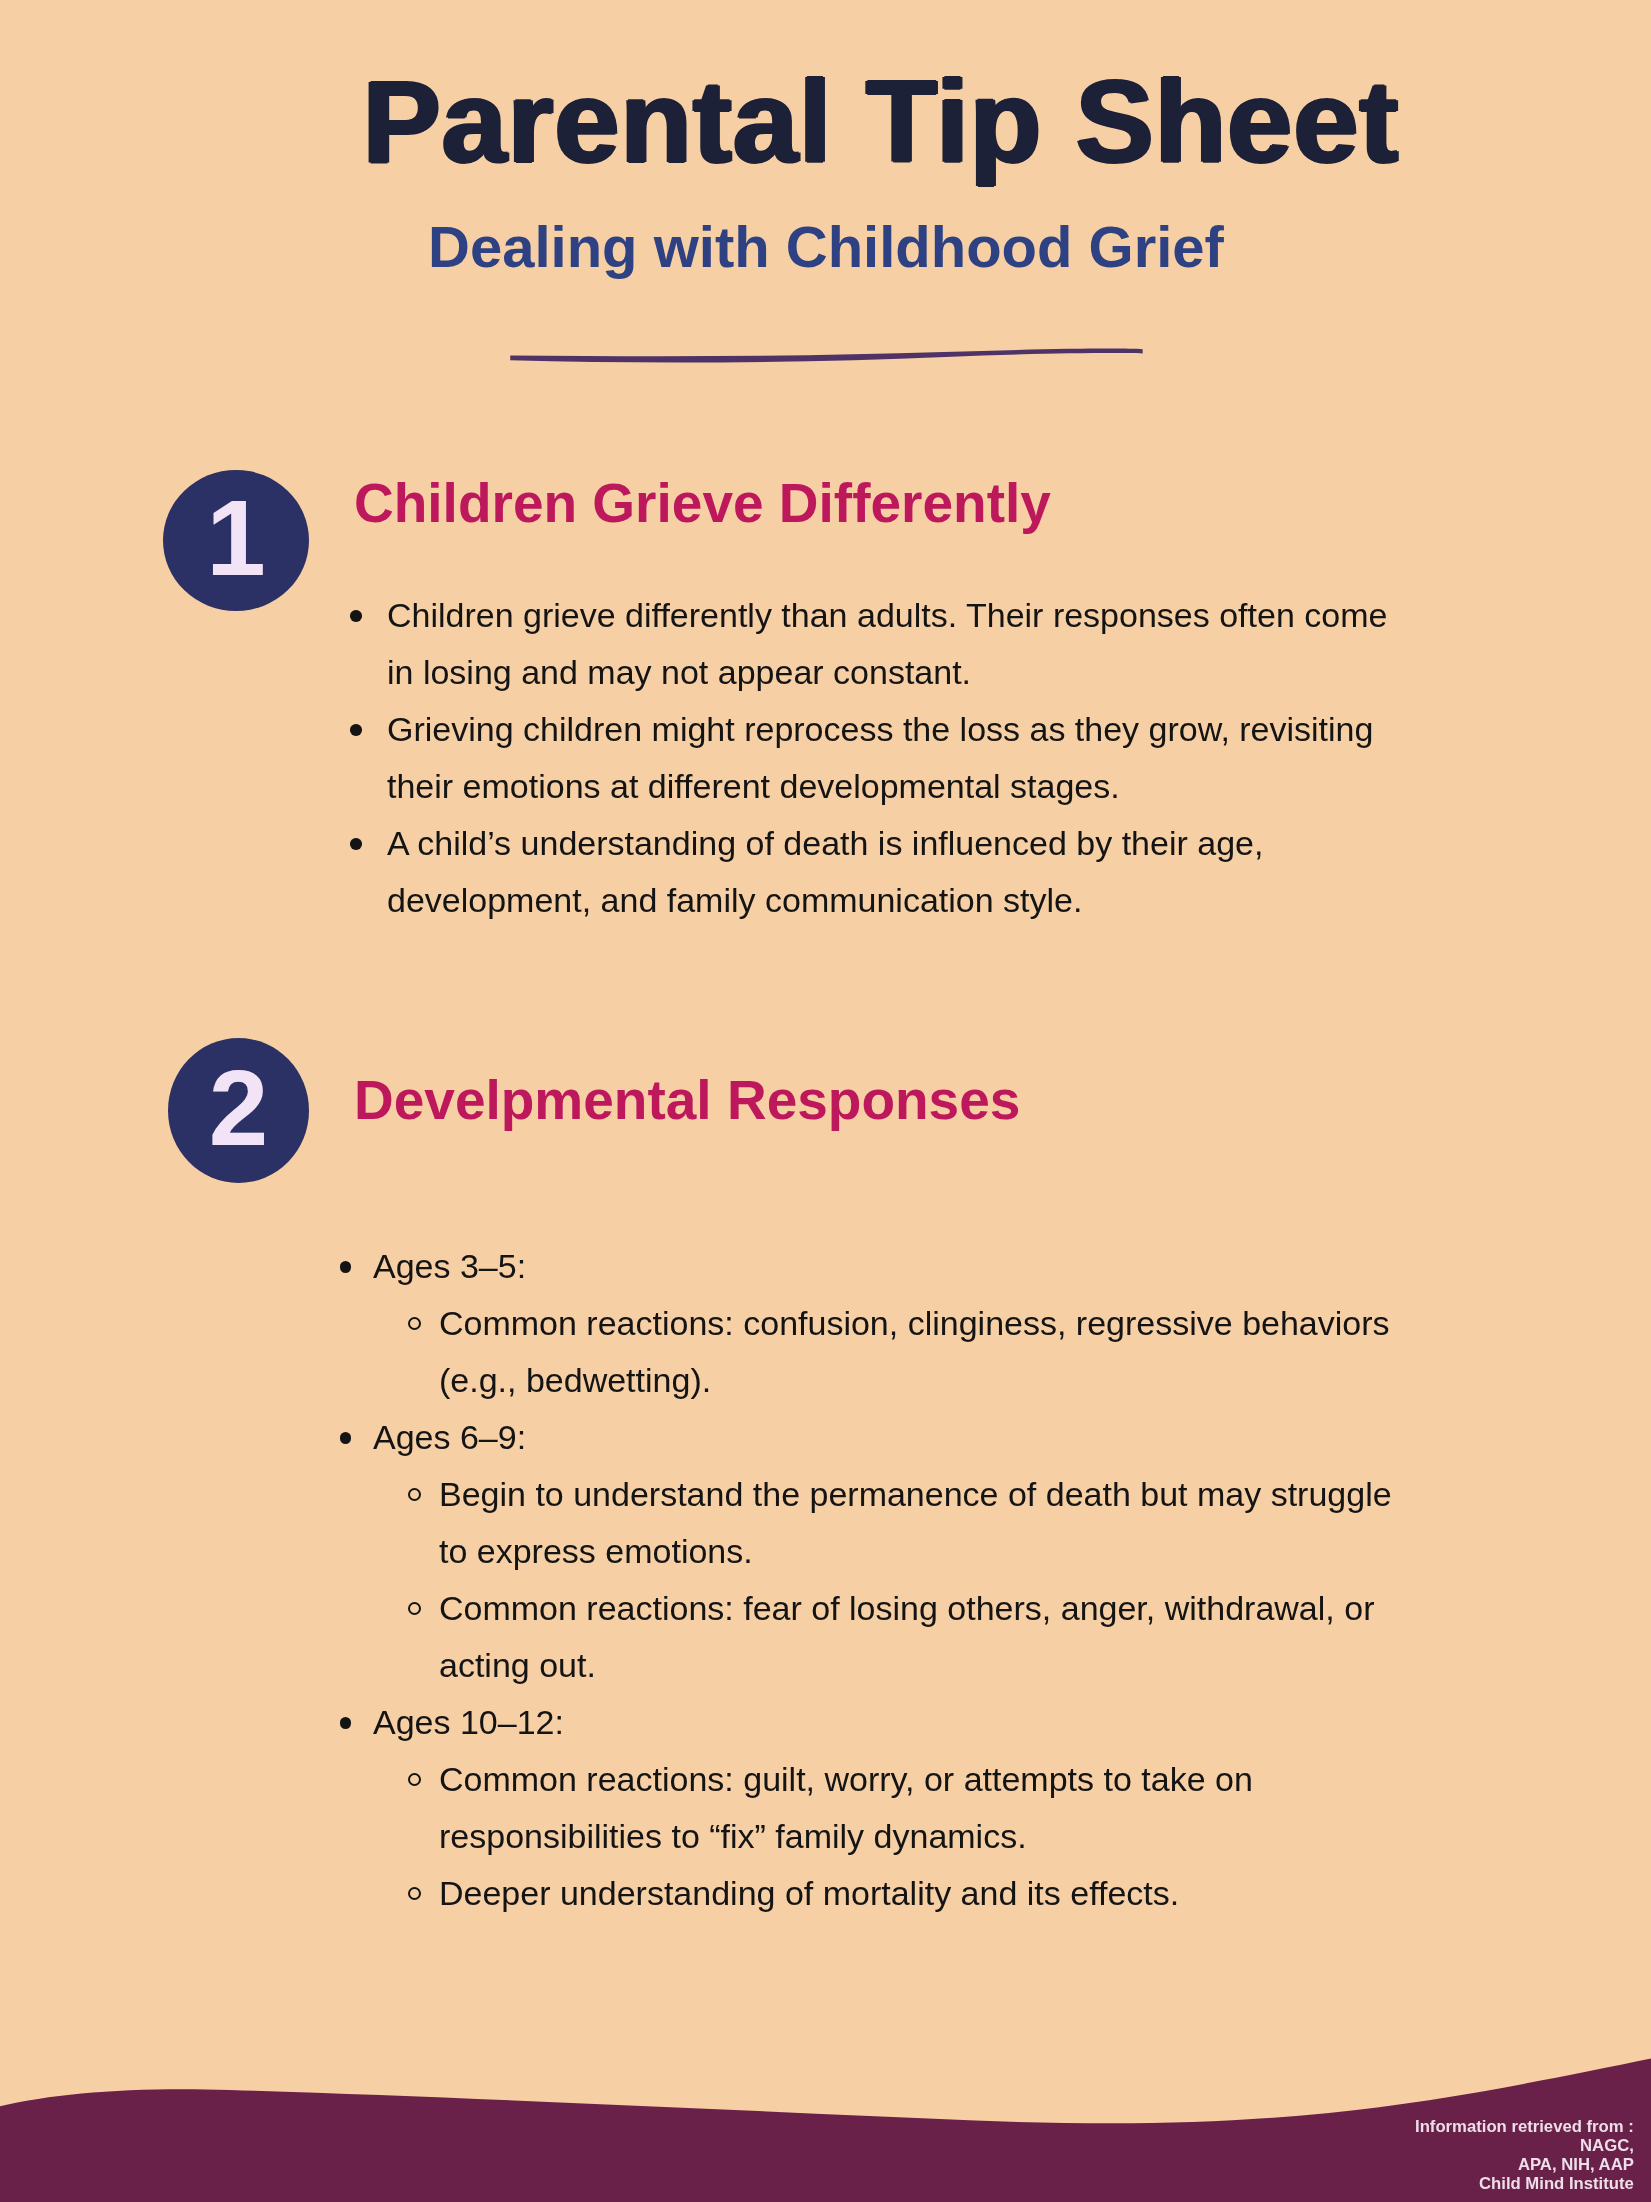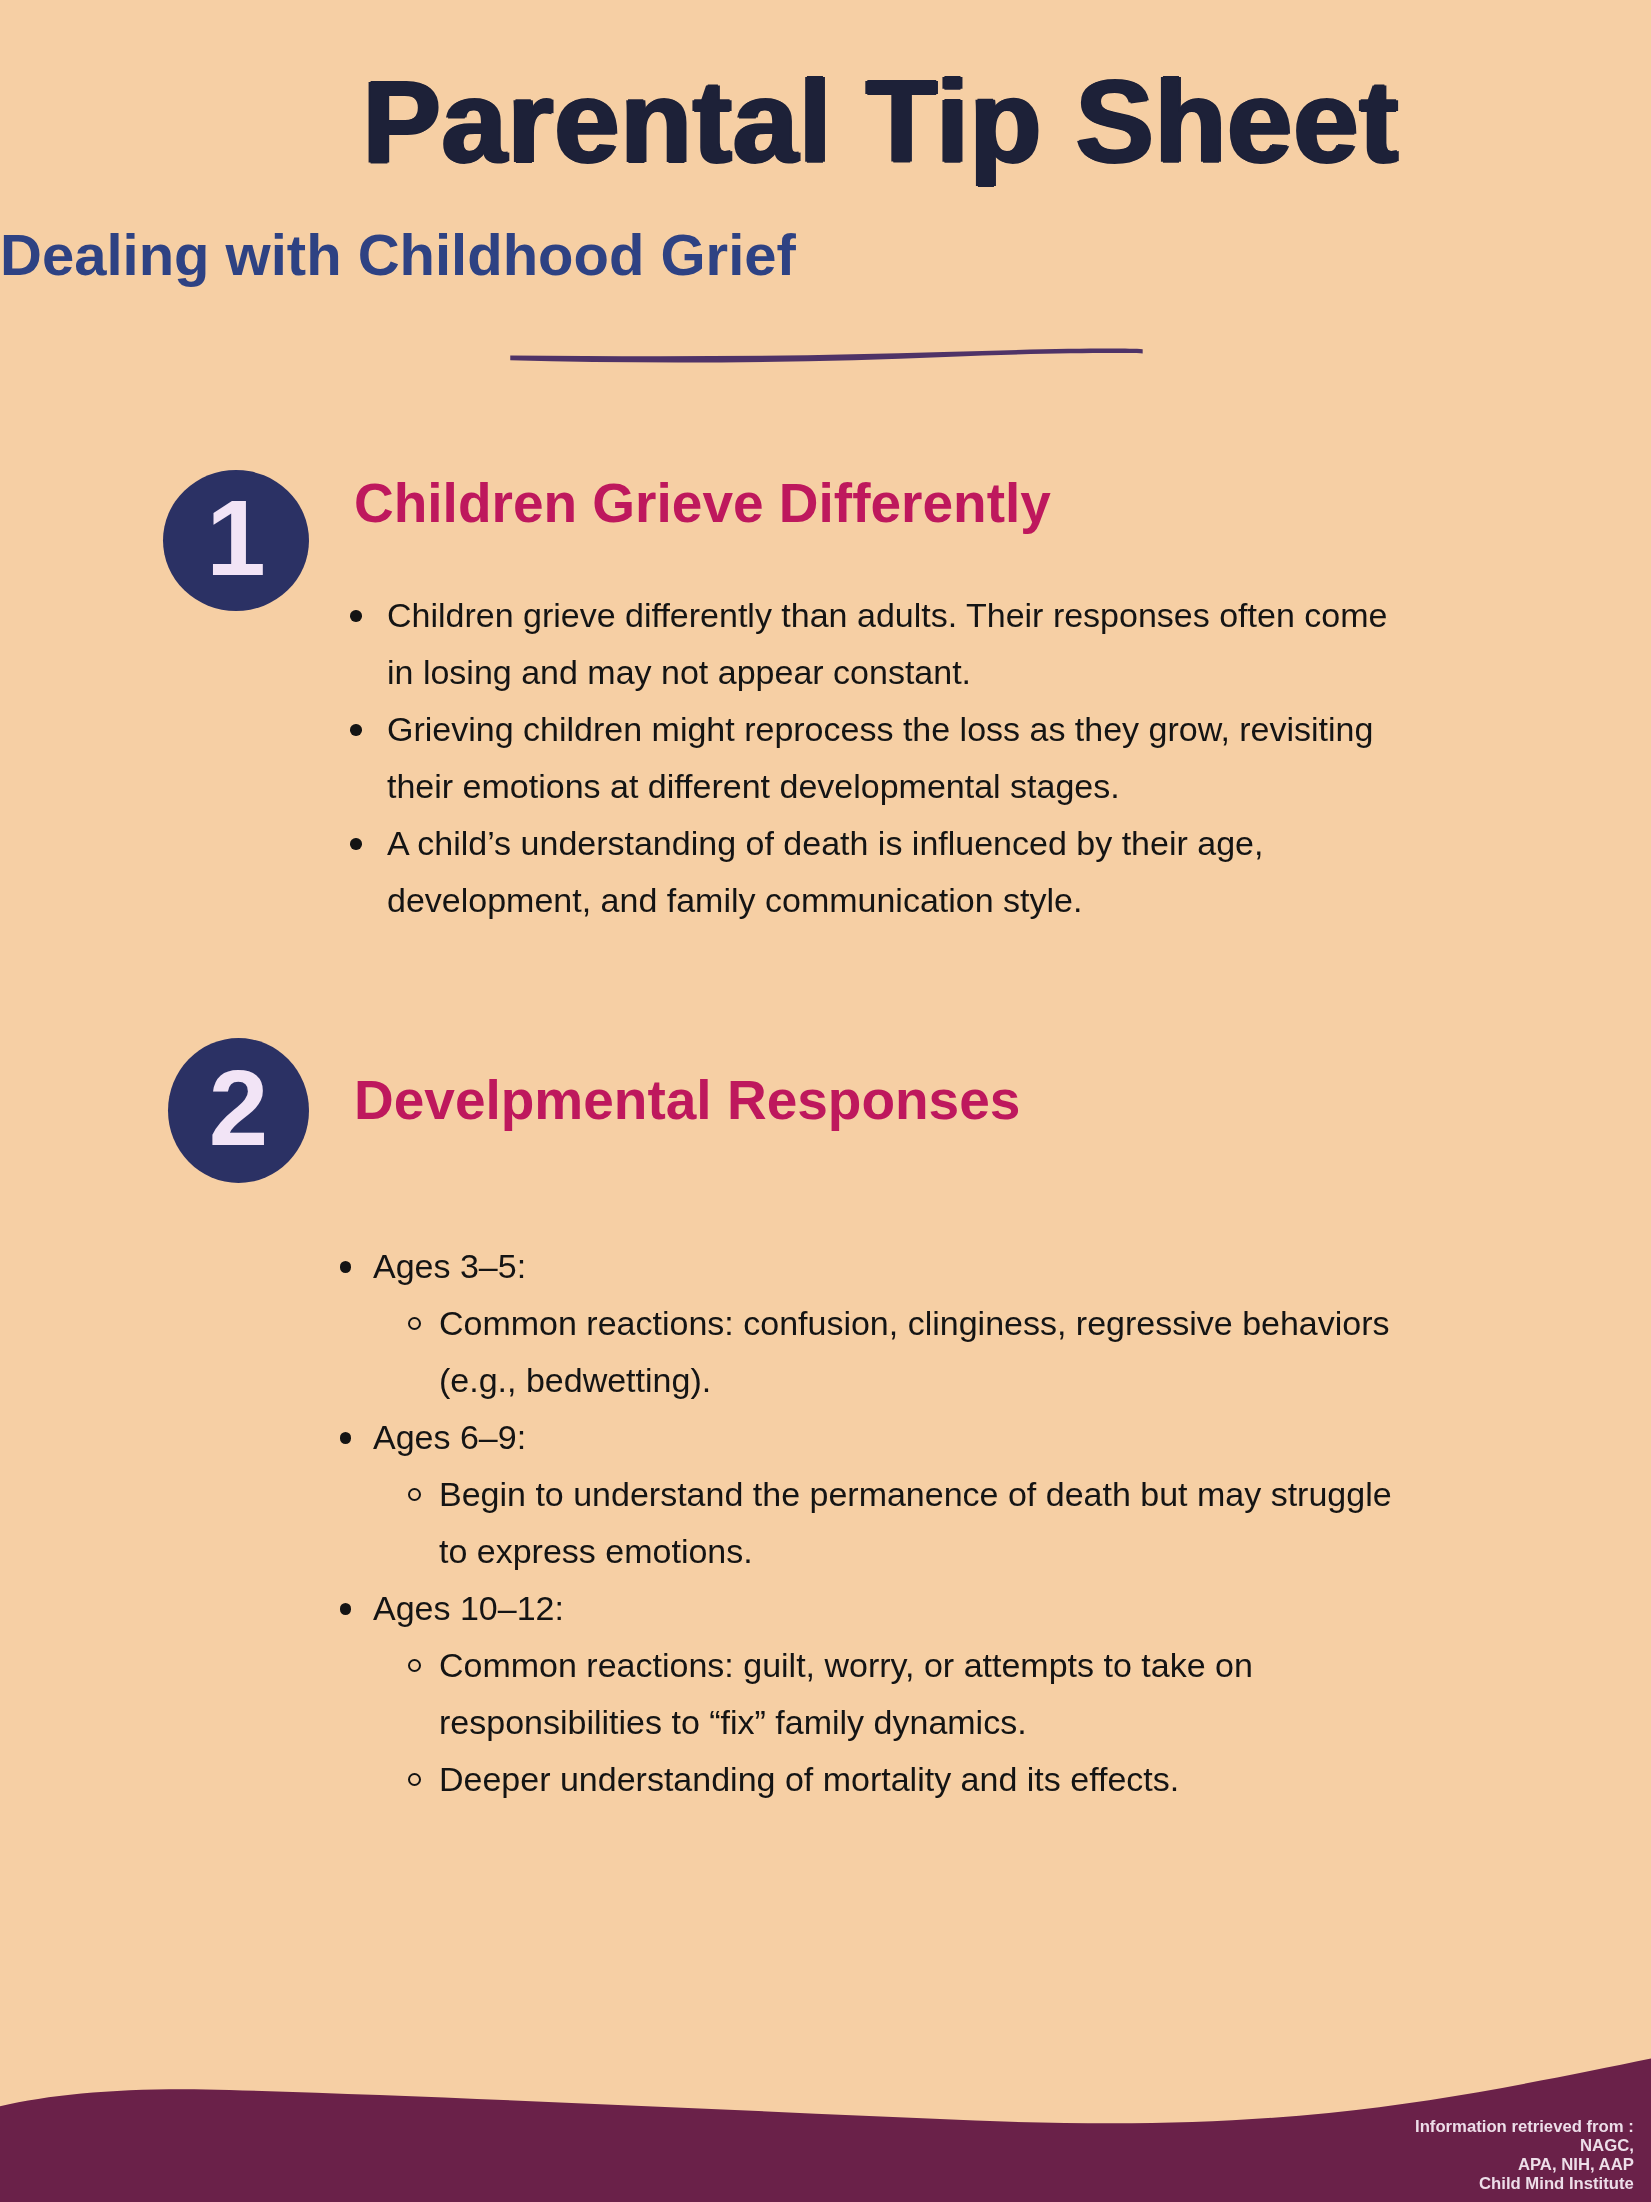--- a/index.html
+++ b/index.html
@@ -24,26 +24,25 @@
     font-weight: 900;
     letter-spacing: 1px;
     color: #1D2138;
     text-shadow: 1.9px 0 0 #1D2138, -1.9px 0 0 #1D2138, 0 1.4px 0 #1D2138, 0 -1.4px 0 #1D2138;
   }
   .subtitle {
     position: absolute;
     top: 212px;
     left: 0;
     right: 0;
-    text-align: left;
+    text-align: center;
     font-size: 58px;
     line-height: 69px;
     font-weight: 700;
     color: #2E4283;
-    margin-top: 8px;
   }
   .underline {
     position: absolute;
     top: 344px;
     left: 50%;
     transform: translateX(-50%);
     width: 639px;
     height: 21px;
   }
   .badge {
@@ -164,20 +163,21 @@
     <div class="badge badge-2">
       <span class="badge-num">2</span>
     </div>
     <h2 class="section-heading heading-2">Develpmental Responses</h2>
     <ul class="bullet-list list-2">
         <li><span>Ages 3–5:</span><ul class="sub-list">
             <li>Common reactions: confusion, clinginess, regressive behaviors (e.g., bedwetting).</li>
           </ul></li>
         <li><span>Ages 6–9:</span><ul class="sub-list">
             <li>Begin to understand the permanence of death but may struggle to express emotions.</li>
+            <li>Common reactions: fear of losing others, anger, withdrawal, or acting out.</li>
           </ul></li>
         <li><span>Ages 10–12:</span><ul class="sub-list">
             <li>Common reactions: guilt, worry, or attempts to take on responsibilities to “fix” family dynamics.</li>
             <li>Deeper understanding of mortality and its effects.</li>
           </ul></li>
       </ul>
   </section>
 
   <svg class="wave" viewBox="0 0 1728 212" preserveAspectRatio="none" aria-hidden="true">
     <path d="M0,112 C60,98 140,92 240,95 C480,102 760,116 1020,127

